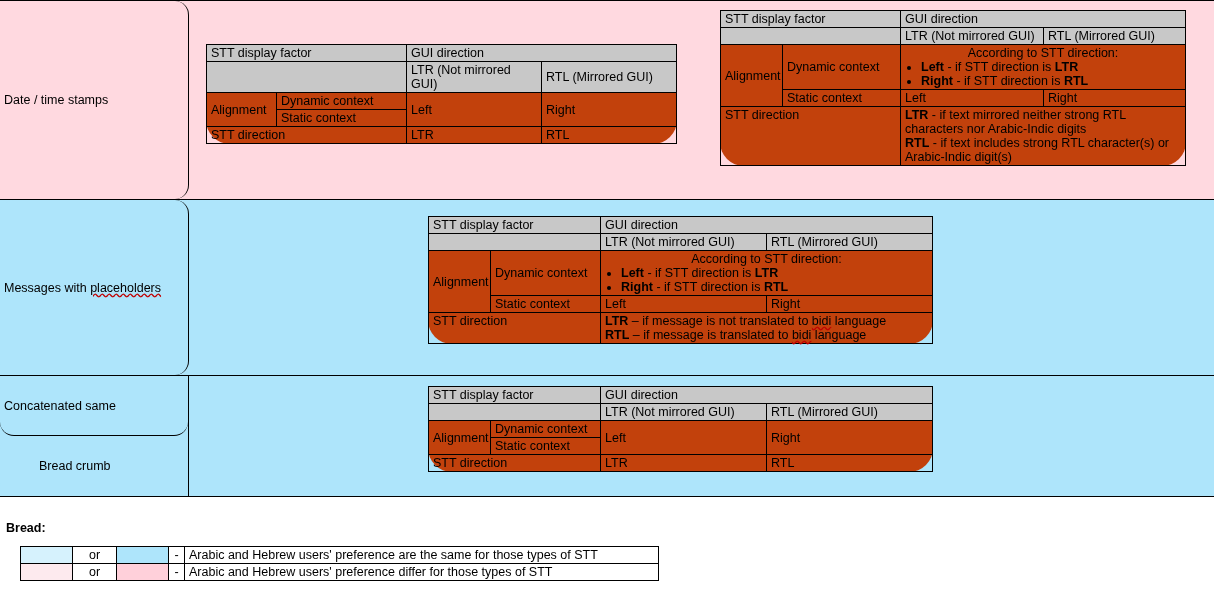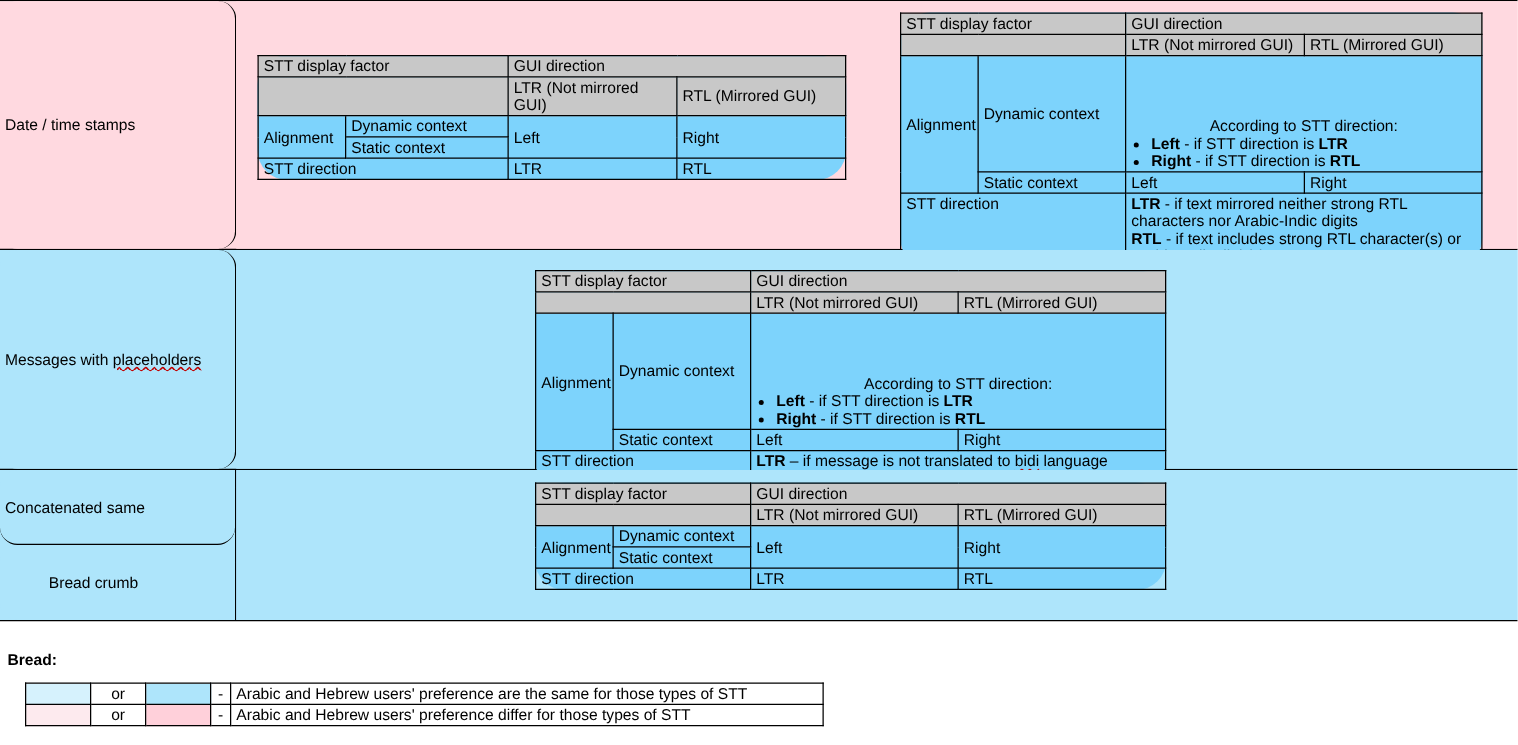--- a/index.html
+++ b/index.html
@@ -51,38 +51,38 @@
     box-sizing: border-box;
     position: relative;
   }
 
   .pink { background: #ffd9e0; }
   .blue { background: #aee5fb; }
 
   
   table.inner {
     border-collapse: collapse;
-    background: #7dd3fc;
+    background: #c2410c;
     font-size: 12.5px;
     table-layout: fixed;
     border-radius: 24px;
   }
   table.inner td, table.inner th {
     border: 1px solid #000;
     padding: 1px 4px;
     vertical-align: middle;
     font-weight: normal;
     text-align: left;
   }
   .hdr {
     background: #c8c8c8;
     text-align: center;
   }
   .hdr-left { background: #c8c8c8; text-align: left; }
-  .ctr { text-align: center; margin-top: 48px; }
+  .ctr { text-align: center; }
   .b { font-weight: bold; }
   ul.bul {
     margin: 0;
     padding-left: 16px;
     list-style-type: disc;
   }
   ul.bul li { margin: 0; padding: 0; }
   .squiggle {
     text-decoration: underline;
     text-decoration-style: wavy;

